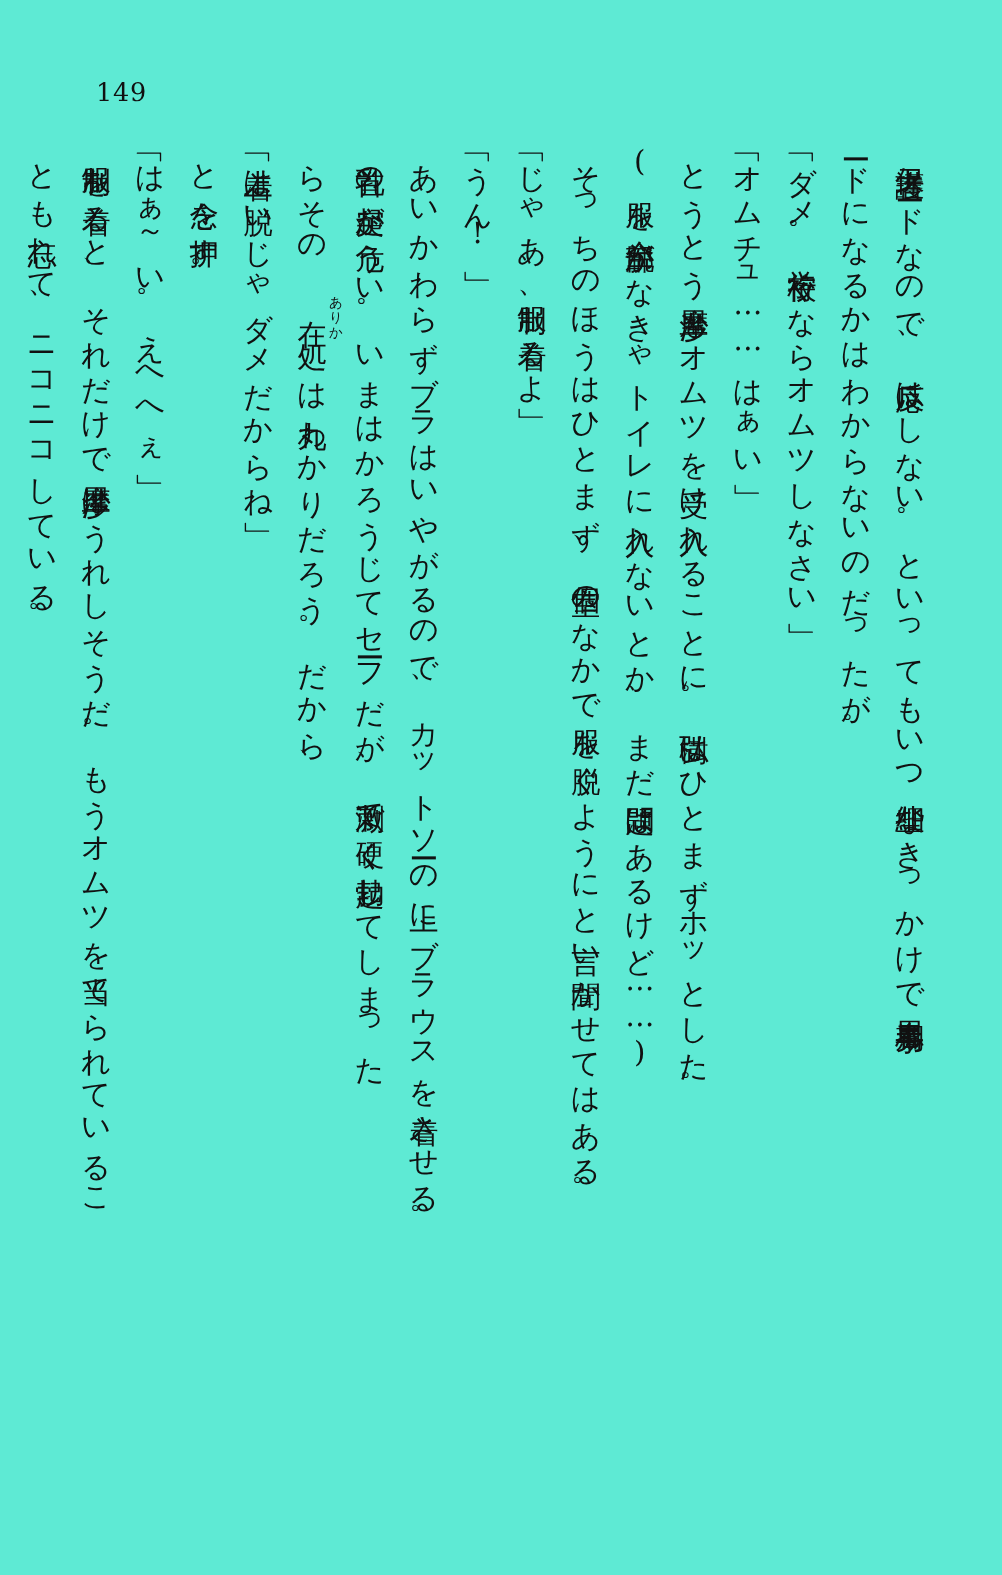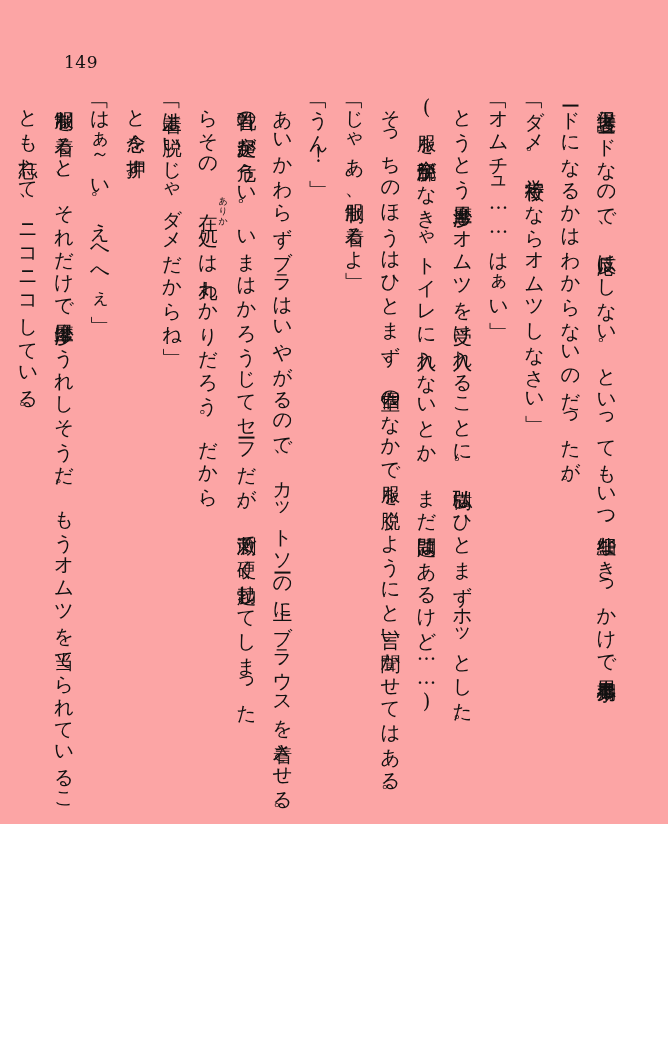--- a/index.html
+++ b/index.html
@@ -10,22 +10,22 @@
   body {
     width: 668px;
     height: 1050px;
     overflow: hidden;
     font-family: "DejaVu Serif", "Liberation Serif", serif;
     color: #111111;
   }
   .page {
     position: relative;
     width: 668px;
-    height: 824px;
-    background: #fca5a5;
+    height: 1050px;
+    background: #5eead4;
     box-sizing: border-box;
   }
   .page-number {
     position: absolute;
     top: 52px;
     left: 64px;
     font-size: 17px;
     letter-spacing: 0.5px;
     font-family: "DejaVu Serif", "Liberation Serif", serif;
     color: #111111;

